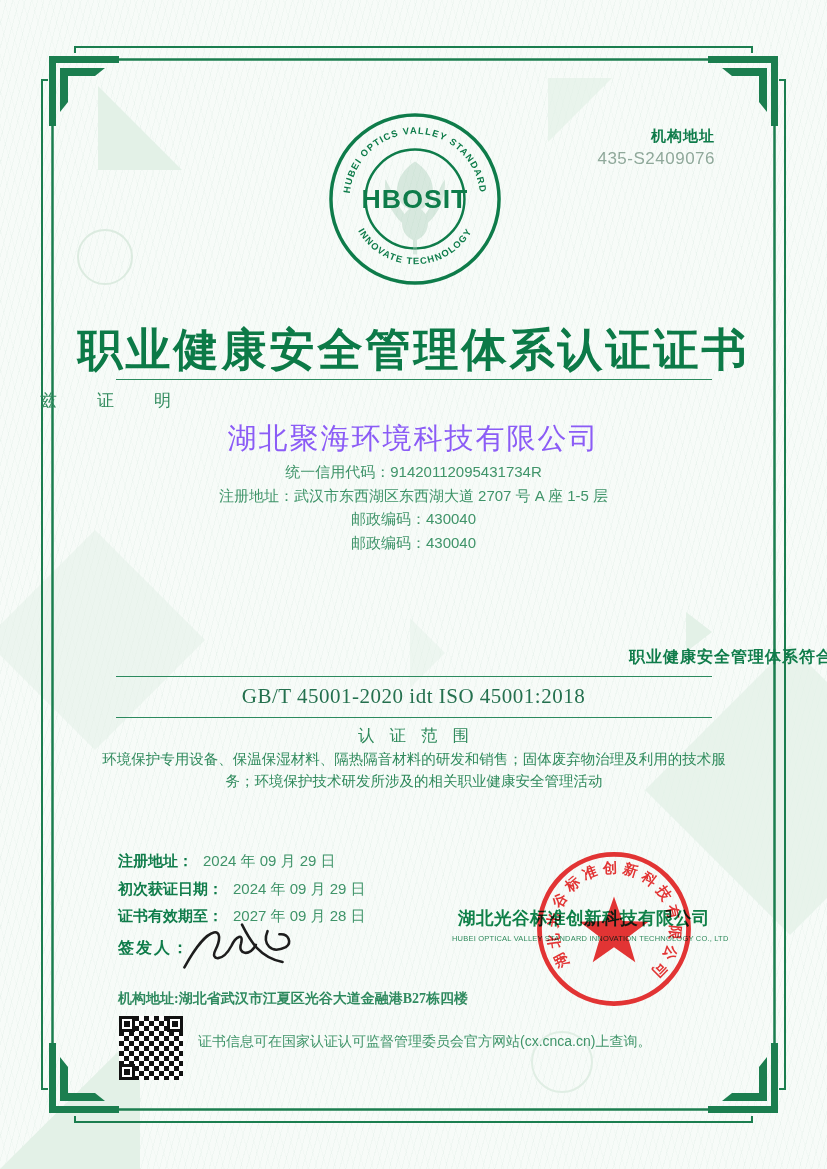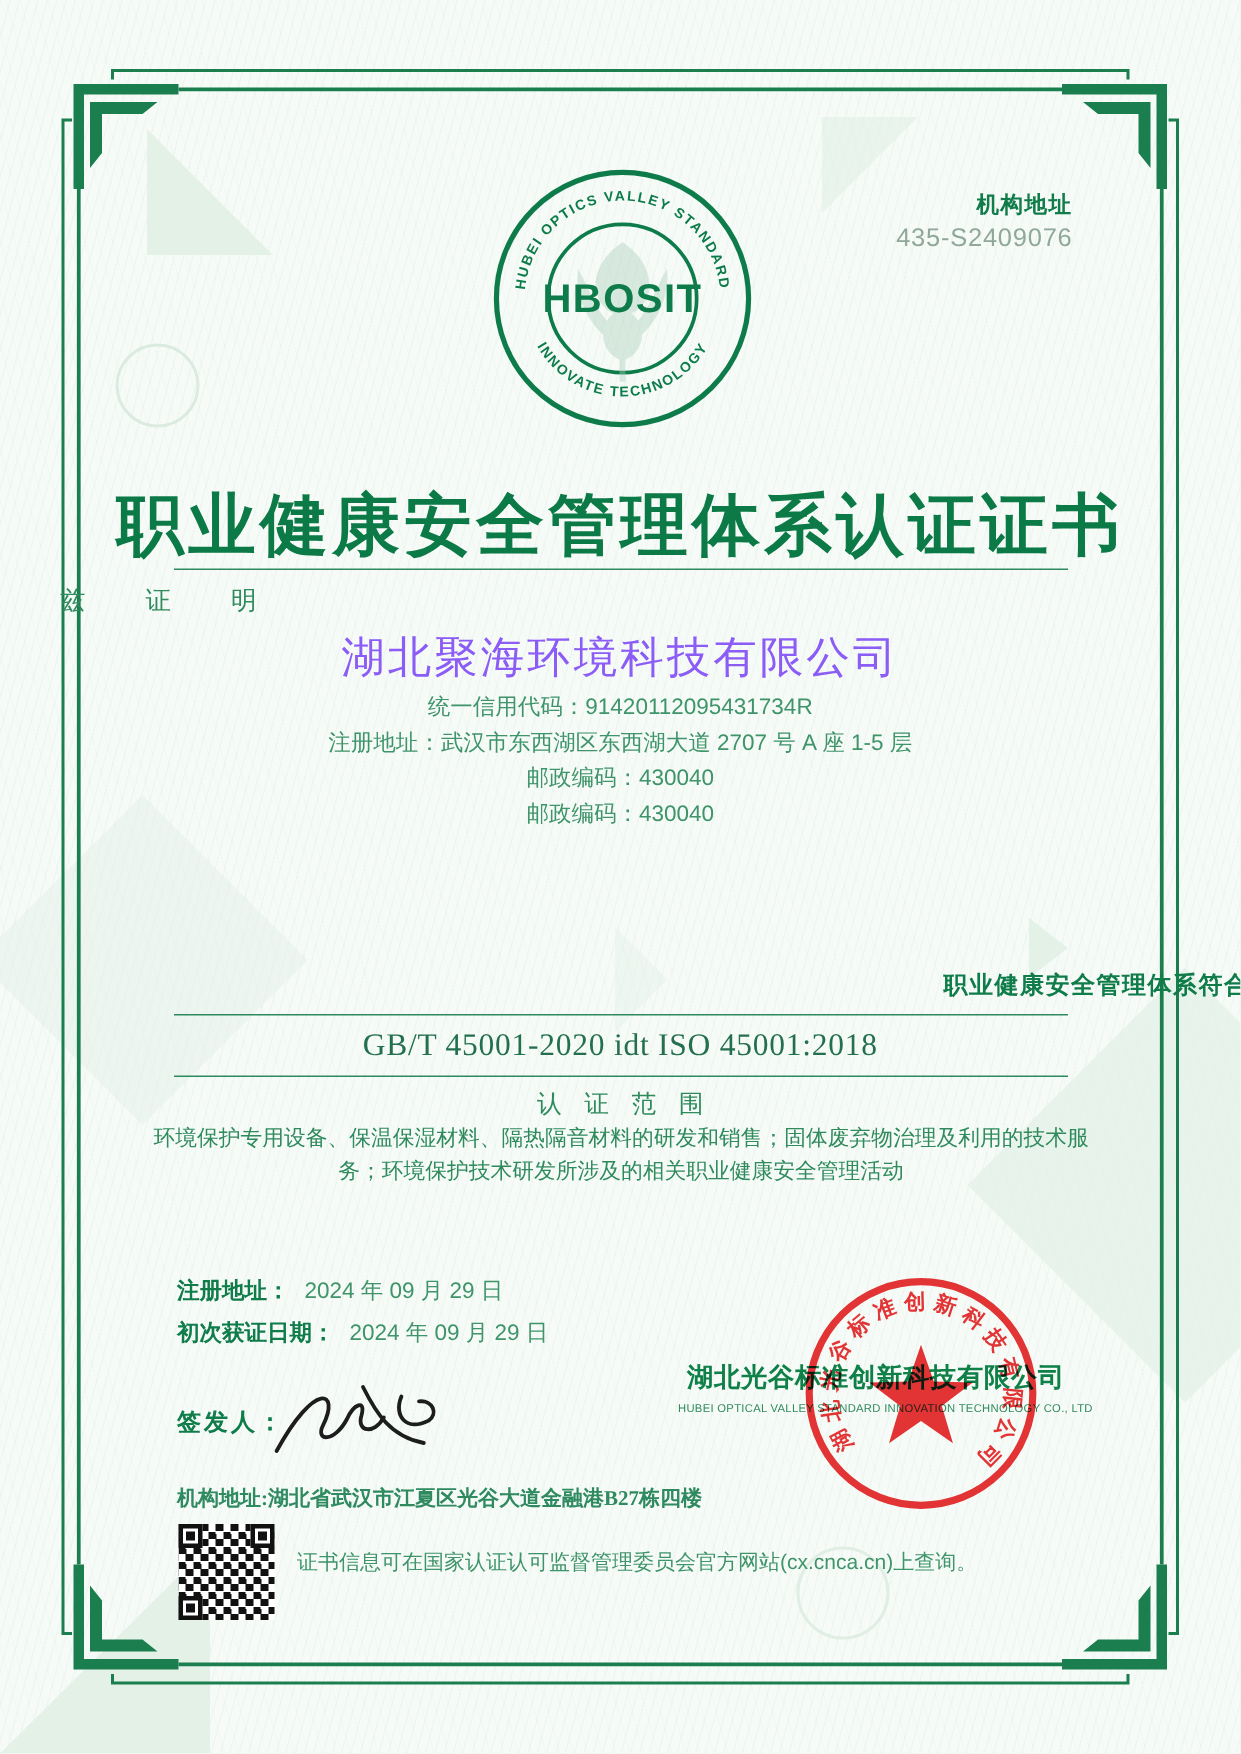--- a/index.html
+++ b/index.html
@@ -173,20 +173,21 @@
     <div class="rule rule-std-a"></div>
     <div class="std-code">GB/T 45001-2020 idt ISO 45001:2018</div>
     <div class="rule rule-std-b"></div>
 
     <div class="scope-heading">认证范围</div>
     <div class="scope-text">环境保护专用设备、保温保湿材料、隔热隔音材料的研发和销售；固体废弃物治理及利用的技术服务；环境保护技术研发所涉及的相关职业健康安全管理活动</div>
 
     <div class="dates">
       <div><span class="lbl">注册地址：</span><span>2024 年 09 月 29 日</span></div>
       <div><span class="lbl">初次获证日期：</span><span>2024 年 09 月 29 日</span></div>
+      <div><span class="lbl">证书有效期至：</span><span>2027 年 09 月 28 日</span></div>
     </div>
 
     <div class="signer">签发人：</div>
     <svg class="signature" viewBox="0 0 120 60">
       <g fill="none" stroke="#1d1d1d" stroke-width="2.4" stroke-linecap="round">
         <path d="M6,50 C30,6 46,12 35,34 C30,44 42,45 50,30 C54,21 62,17 59,28 C56,38 67,40 73,29"></path>
         <path d="M60,10 C68,26 77,41 98,45"></path>
         <path d="M84,16 C79,28 87,38 101,31 C107,27 104,18 95,19"></path>
       </g>
     </svg>

